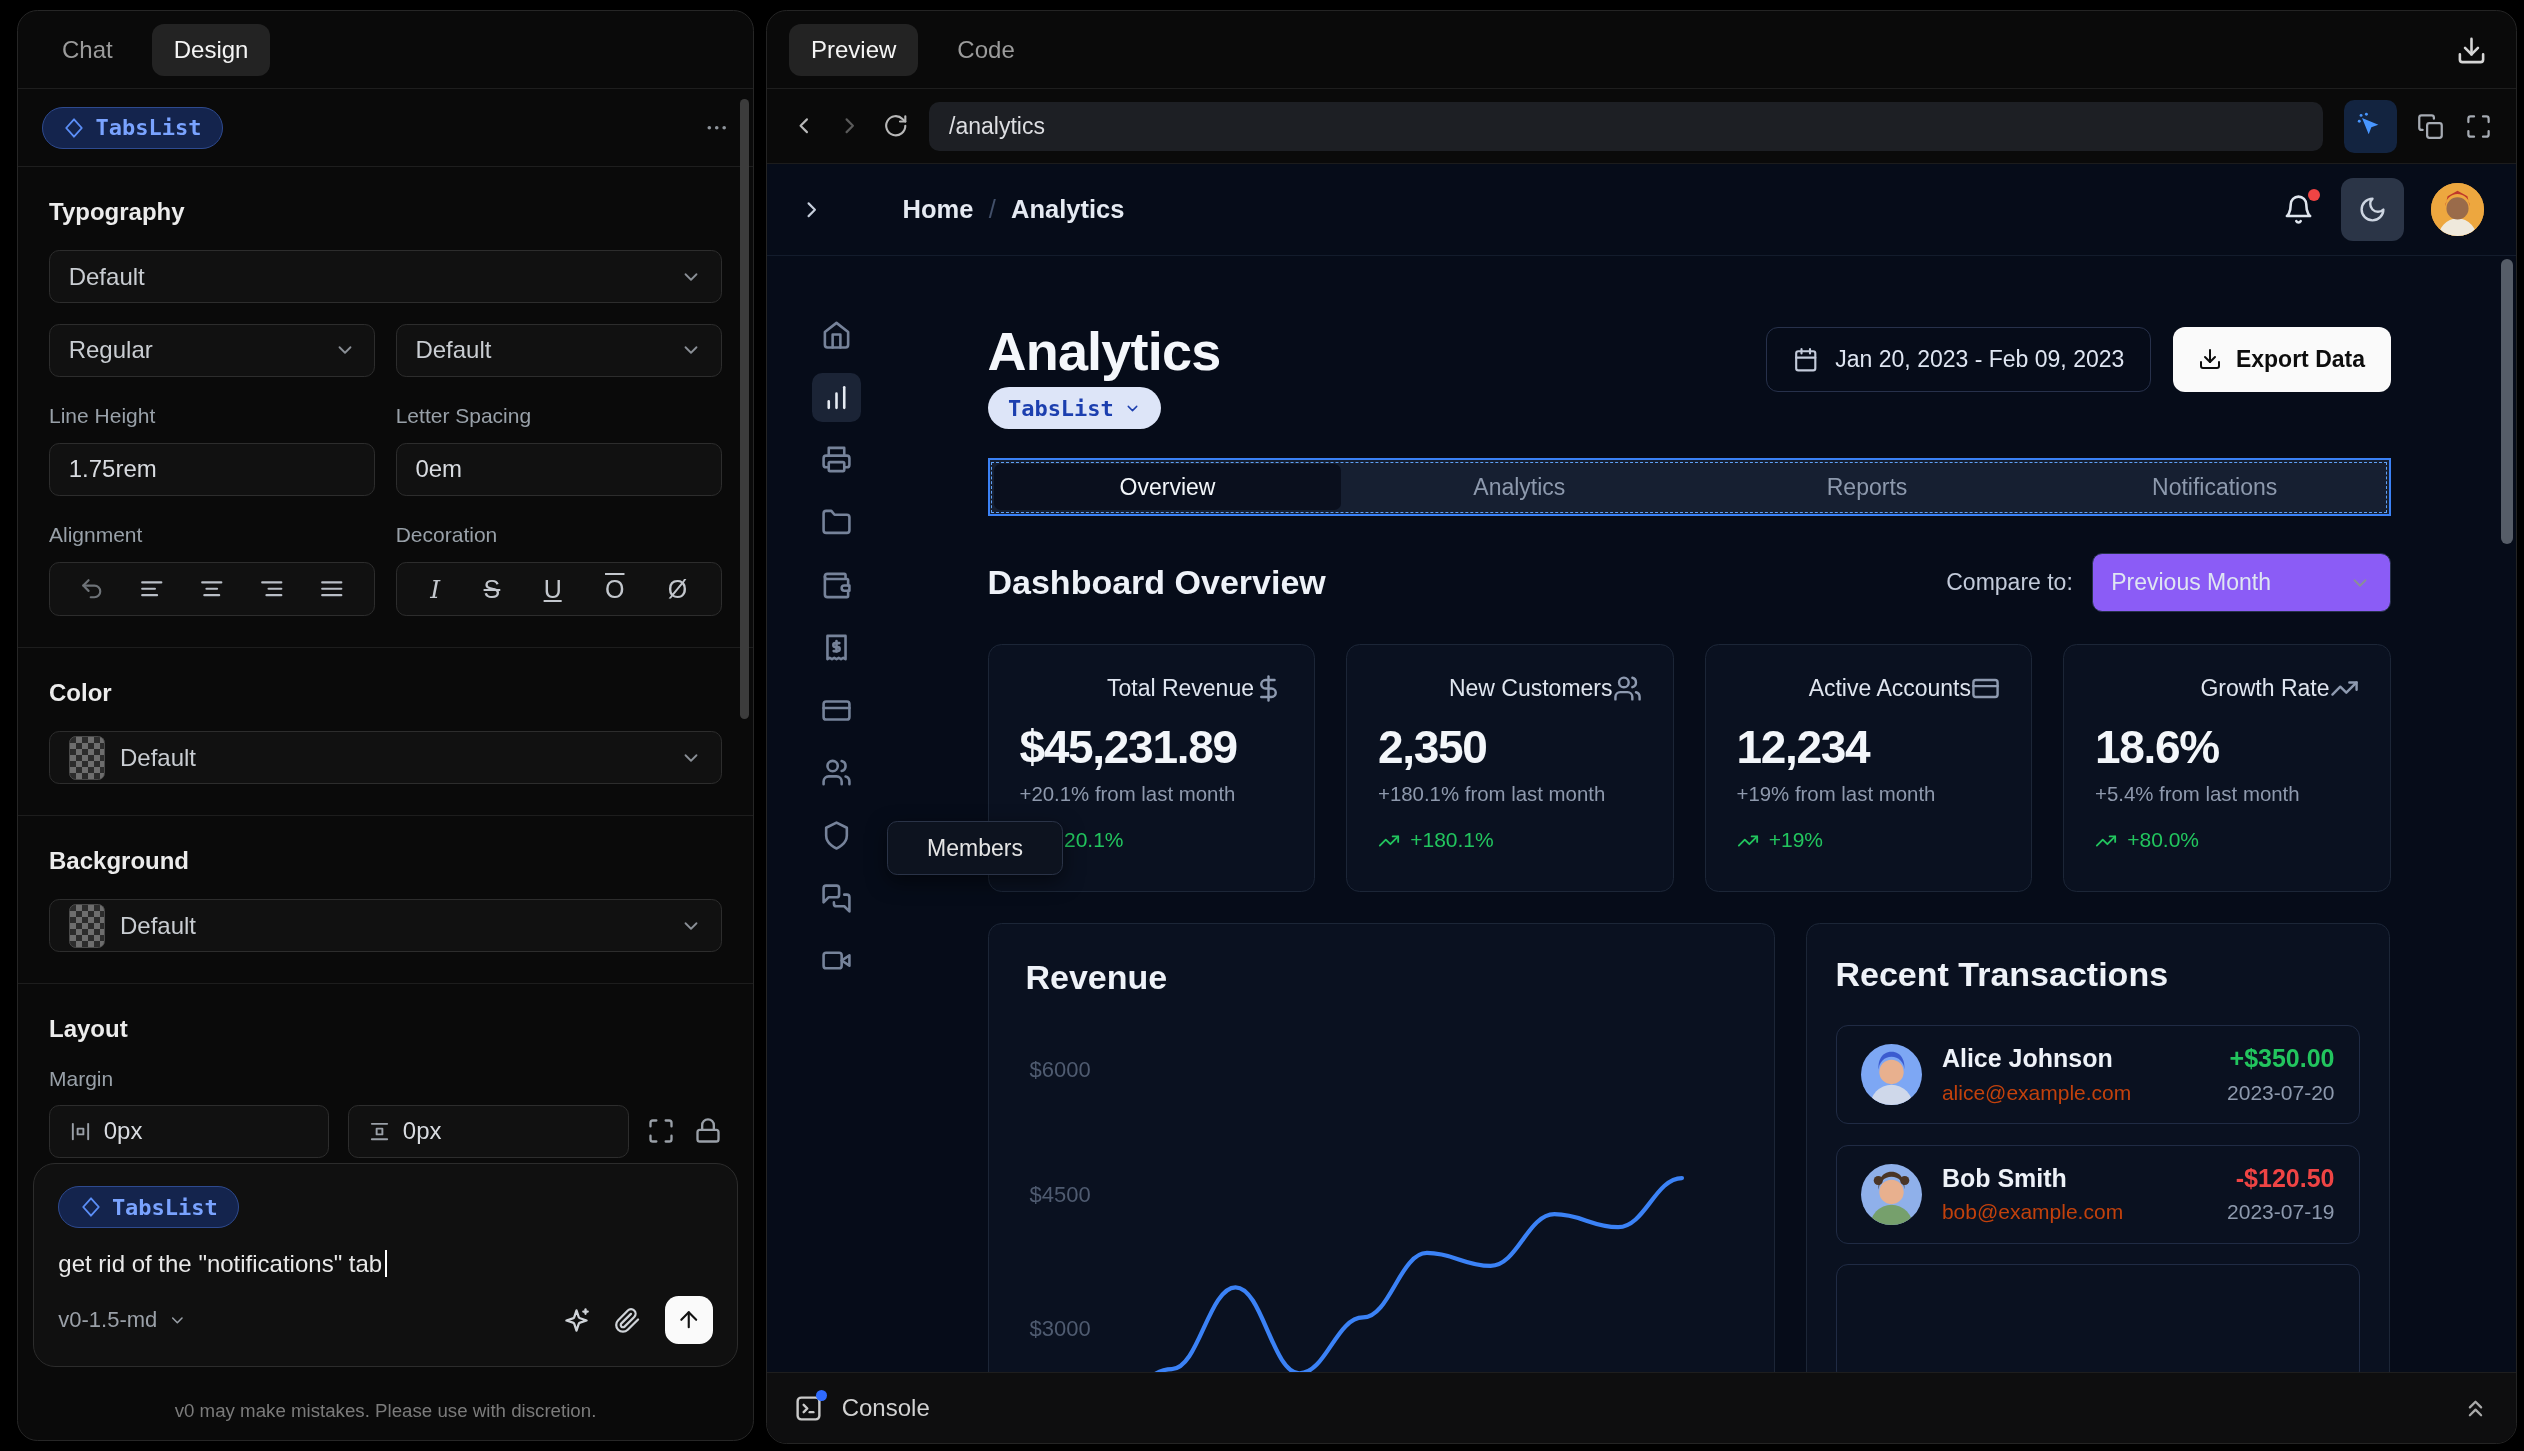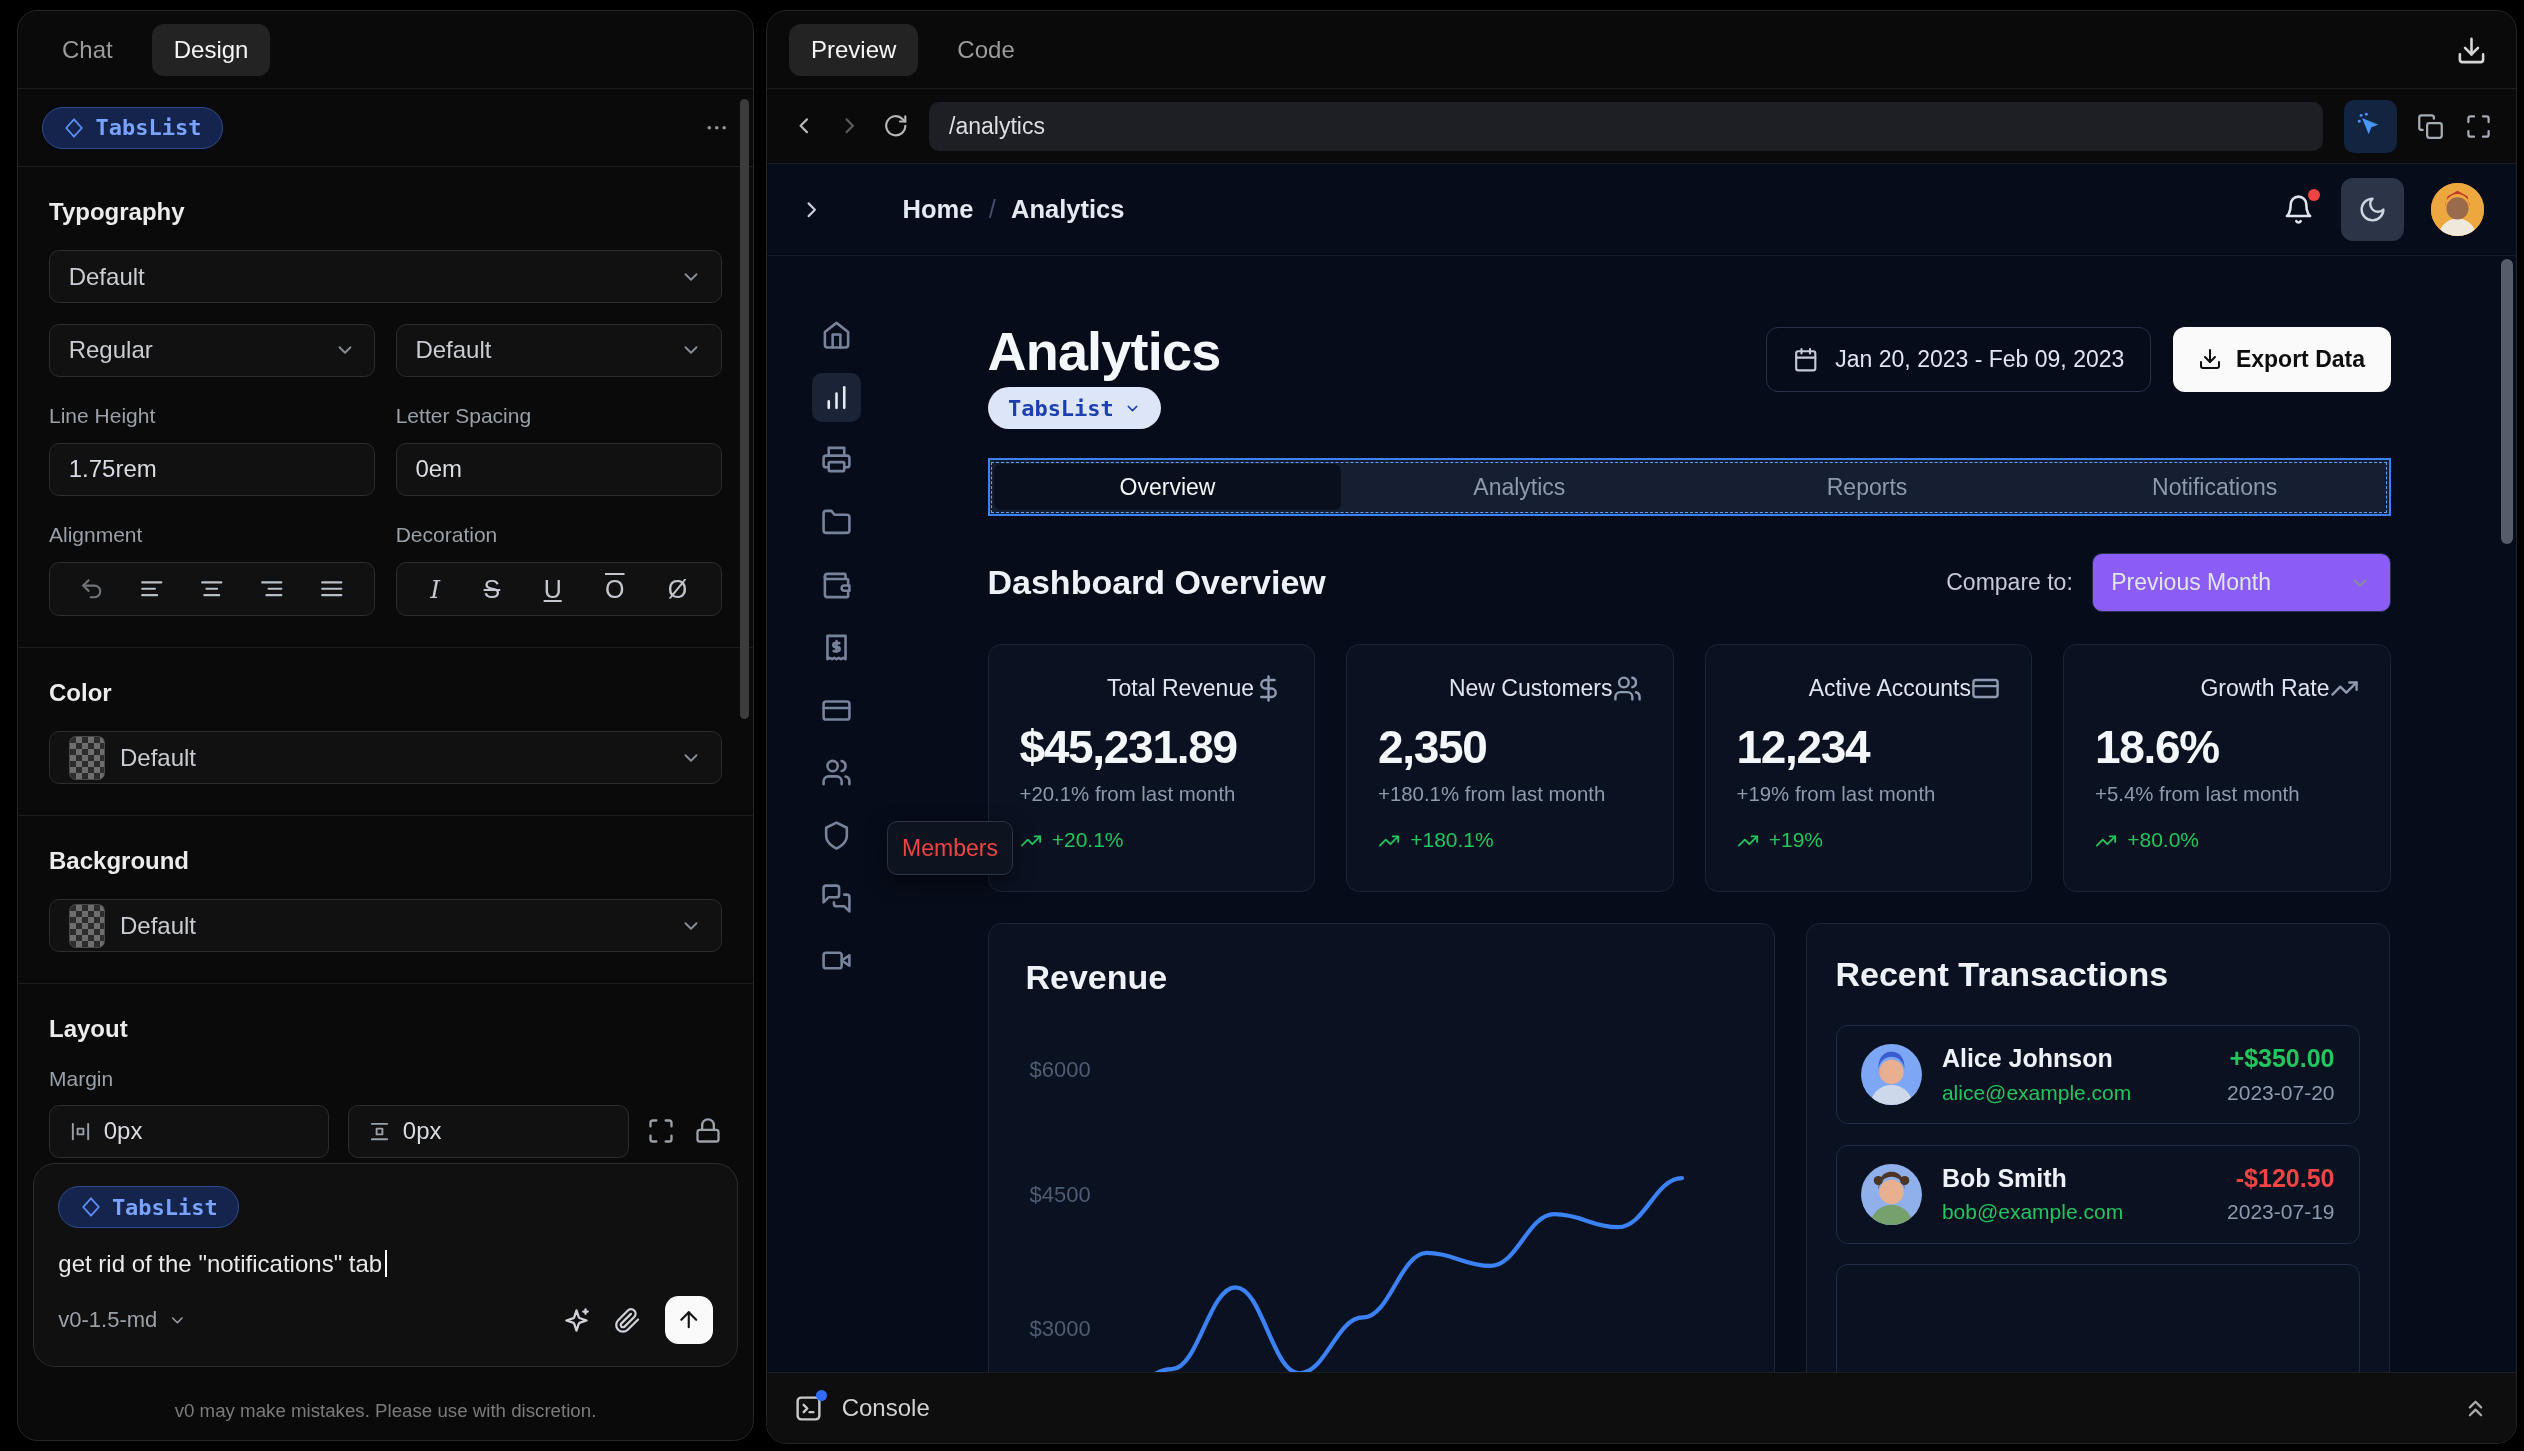--- a/index.html
+++ b/index.html
@@ -155,28 +155,28 @@
   .linesvg { position:absolute; left:119px; top:110px; overflow:visible; }
   .txcard { width:584px; height:527px; padding:31px 29px; }
   .txcard h3 { margin-bottom:31px; }
   .txrow { border:0.8px solid #202b44; border-radius:12px; padding:18px 24px; display:flex;
     gap:20.4px; align-items:center; }
   .txrow + .txrow { margin-top:20.4px; }
   .tav { width:61px; height:61px; border-radius:50%; overflow:hidden; flex:0 0 auto; }
   .tav svg { width:100%; height:100%; display:block; }
   .txinfo { display:flex; flex-direction:column; gap:7.6px; }
   .txname { font-size:25px; font-weight:600; color:#eef2f8; }
-  .txemail { font-size:21px; color:#22c55e; }
+  .txemail { font-size:21px; color:#c2410c; }
   .txright { margin-left:auto; text-align:right; display:flex; flex-direction:column; gap:7.6px; }
   .txamt { font-size:25px; font-weight:700; }
   .txamt.pos { color:#22c55e; } .txamt.neg { color:#ef4444; }
   .txdate { font-size:21px; color:#8d99ad; }
-  .tooltip { position:absolute; left:120px; top:564px; width:126px; height:54px;
+  .tooltip { position:absolute; left:120px; top:564px; width:176px; height:54px;
     background:#0d131f; border:0.8px solid #2a3347; border-radius:10.2px; display:flex;
-    align-items:center; justify-content:center; font-size:23px; color:#ef4444;
+    align-items:center; justify-content:center; font-size:23px; color:#e5e5e5;
     box-shadow:0 6.8px 20.4px rgba(0,0,0,.5); }
   .vthumb { position:absolute; right:2.5px; top:1.7px; width:12px; height:285px;
     background:#565d68; border-radius:6.8px; }
   .console { height:71px; border-top:0.8px solid #1e1e1e; background:#0e0e0f; display:flex;
     align-items:center; gap:18.7px; padding:0 27px; }
   .term { position:relative; width:29px; height:29px; color:#c9c9c9; display:inline-flex; }
   .term .bdot { position:absolute; top:-4.2px; right:-4.2px; width:11px; height:11px;
     border-radius:50%; background:#2f6bff; }
   .console .clabel { font-size:24px; color:#d2d2d2; }
   .console .collapse { margin-left:auto; width:27px; height:27px; color:#a9a9a9; }

